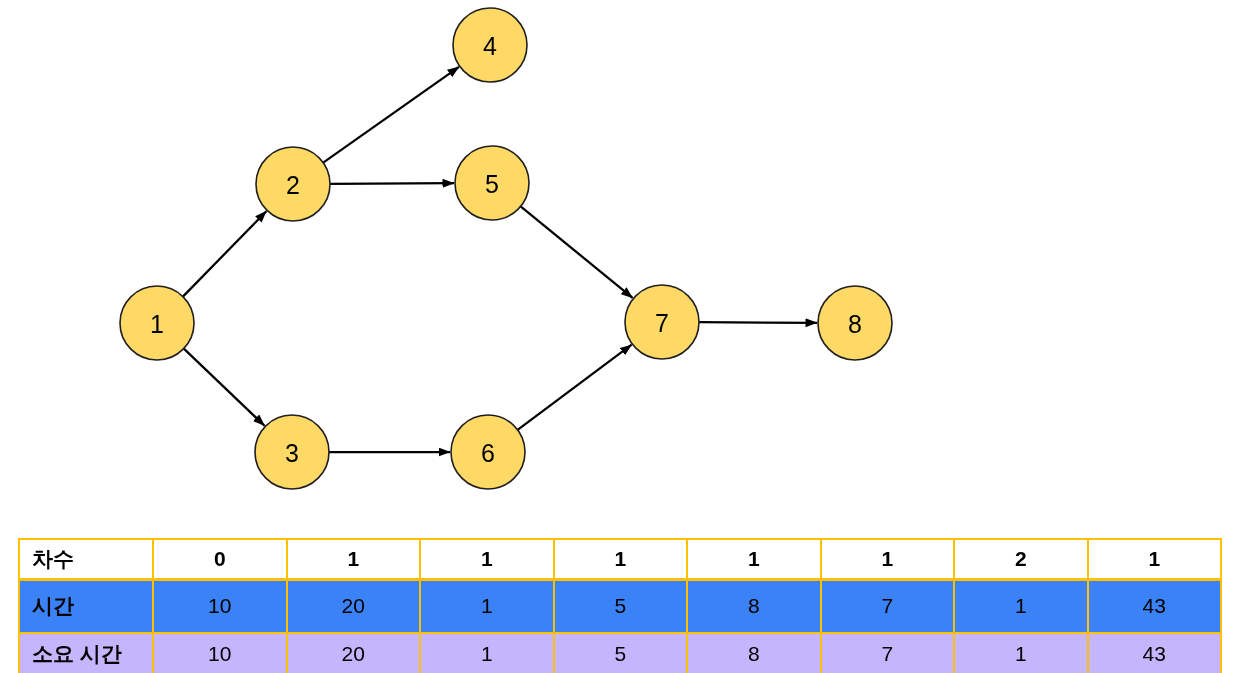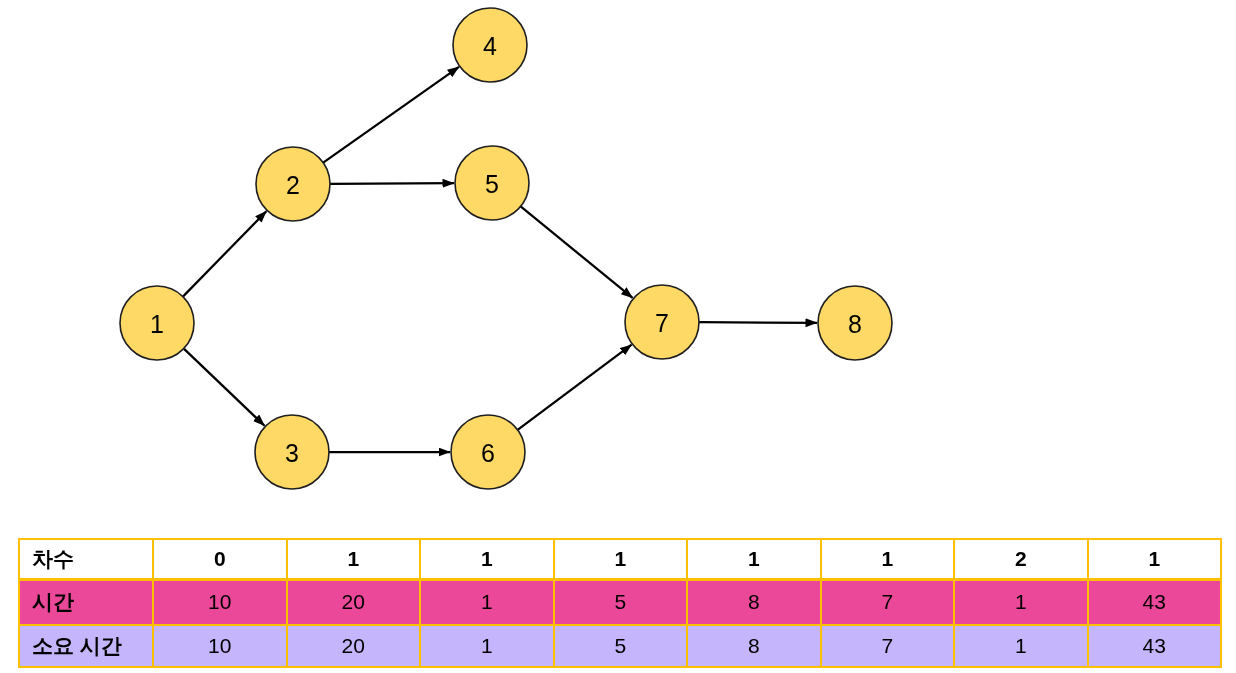--- a/index.html
+++ b/index.html
@@ -96,21 +96,21 @@
           <th class="row-label">차수</th>
           <td style="font-weight: bold;">0</td>
           <td style="font-weight: bold;">1</td>
           <td style="font-weight: bold;">1</td>
           <td style="font-weight: bold;">1</td>
           <td style="font-weight: bold;">1</td>
           <td style="font-weight: bold;">1</td>
           <td style="font-weight: bold;">2</td>
           <td style="font-weight: bold;">1</td>
         </tr>
-        <tr style="height: 46px; background: #ec4899; border-radius: 14px;">
+        <tr style="height: 54px; background: #3b82f6; border-radius: 14px;">
           <th class="row-label">시간</th>
           <td>10</td>
           <td>20</td>
           <td>1</td>
           <td>5</td>
           <td>8</td>
           <td>7</td>
           <td>1</td>
           <td>43</td>
         </tr>

